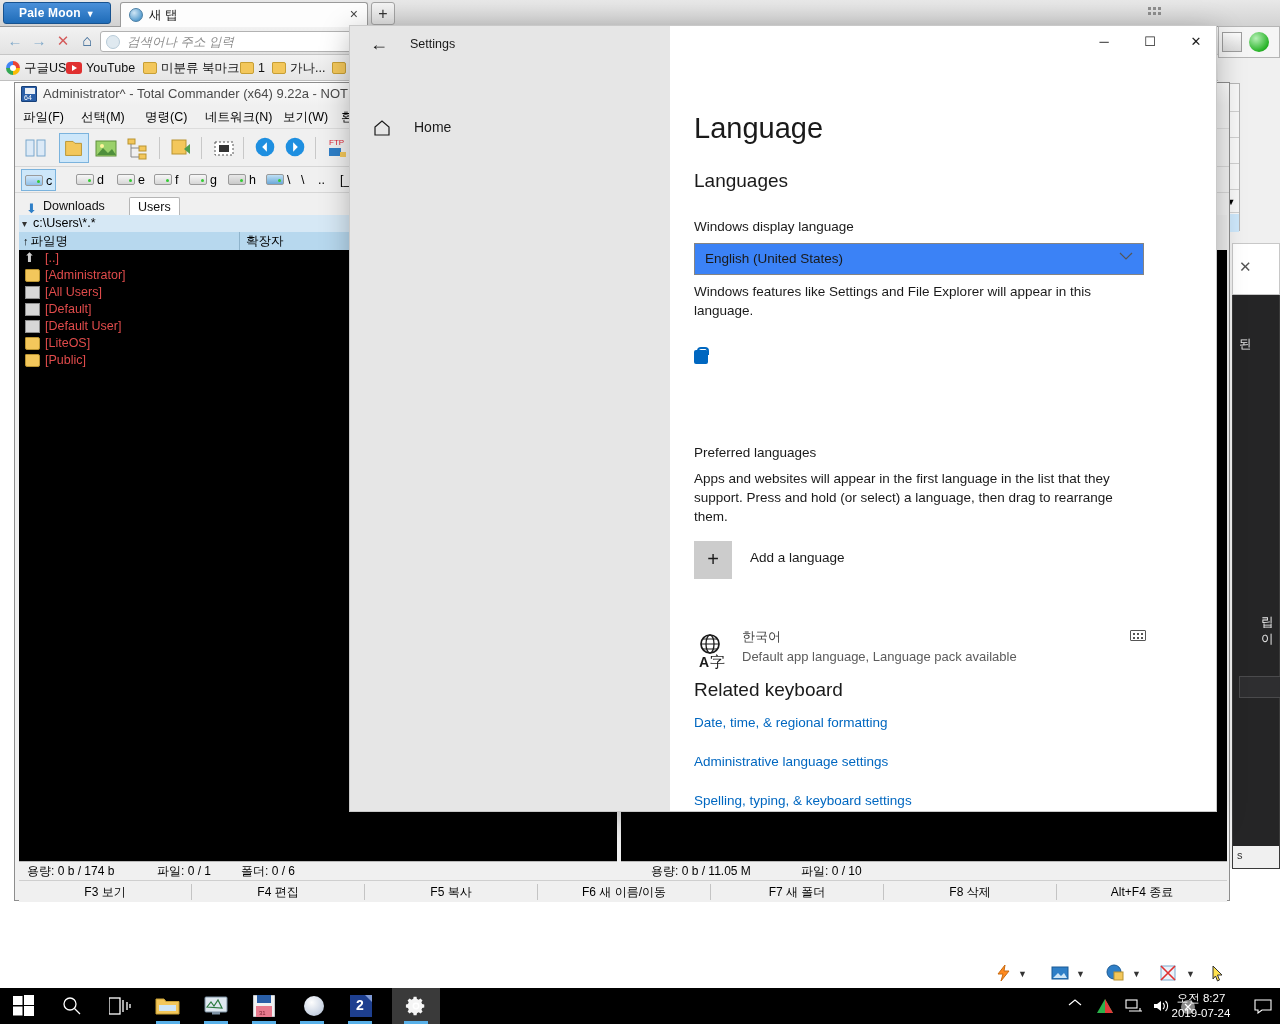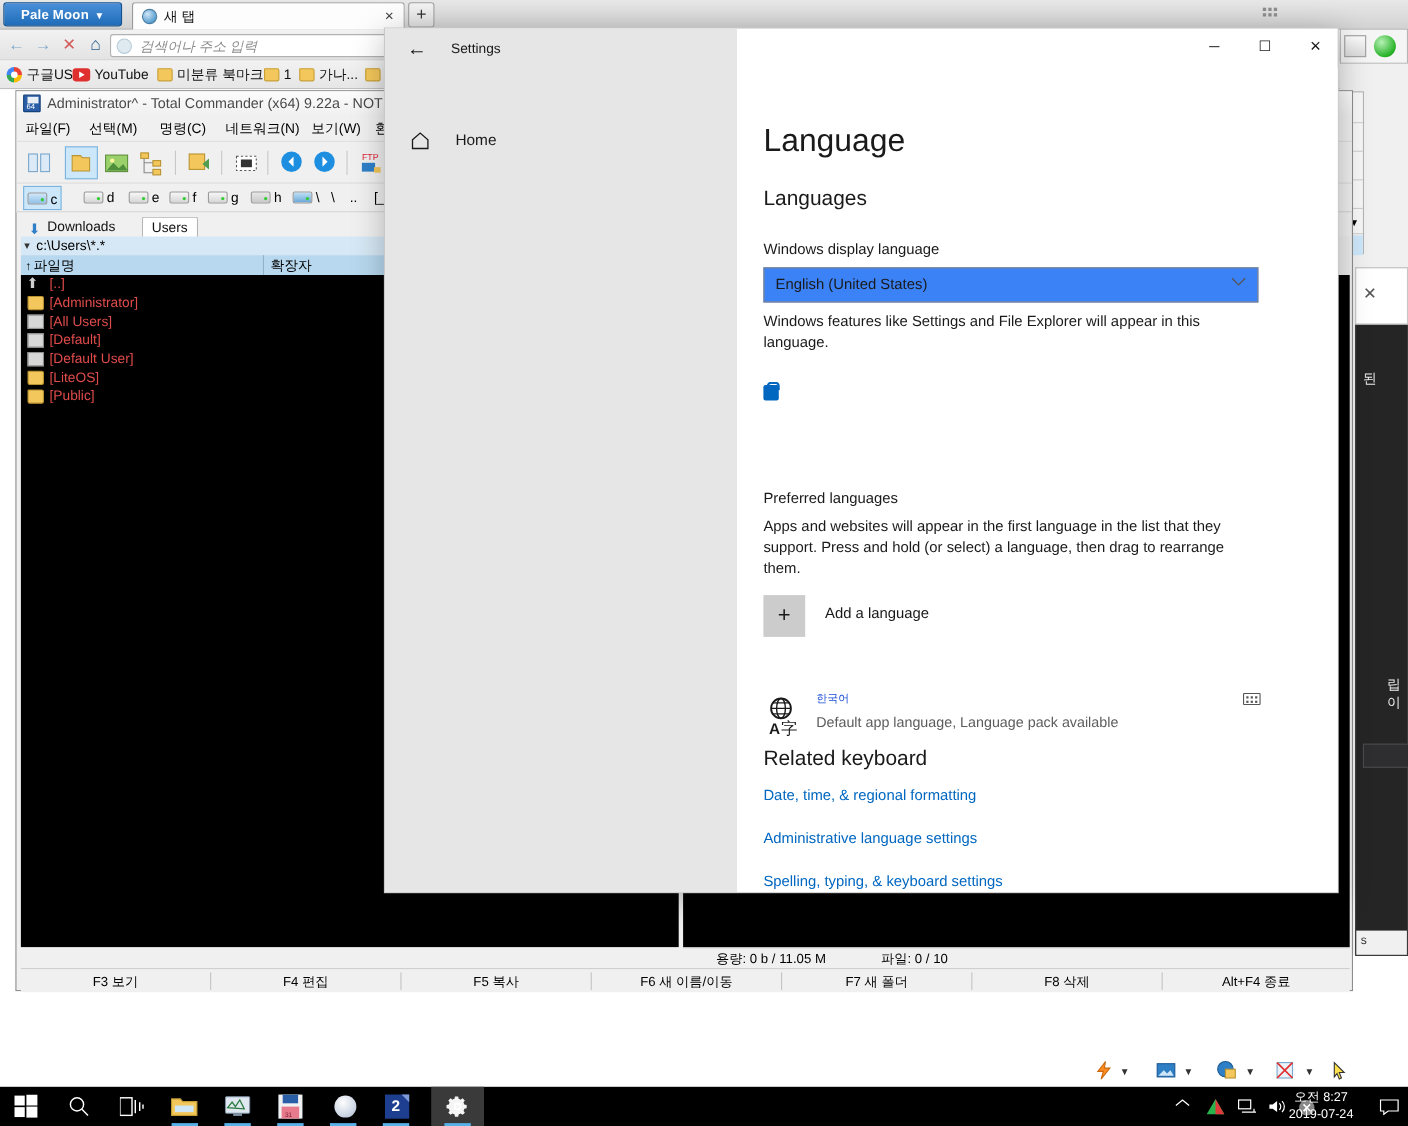--- a/index.html
+++ b/index.html
@@ -189,21 +189,21 @@
   .storeico::before { content:""; position:absolute; left:3px; top:-3px; width:8px; height:6px;
                       border:2px solid #0067c0; border-bottom:none; border-radius:4px 4px 0 0; }
 
   .addlang { position: absolute; left: 24px; top: 479px; width: 420px; height: 44px; }
   .addlang .plus { position: absolute; left: 0; top: 0; width: 38px; height: 38px;
                    background: #cccccc; color: #1a1a1a; font-size: 20px; text-align: center; line-height: 36px; }
   .addlang .lbl { position: absolute; left: 56px; top: 9px; font-size: 13.5px; color: #1a1a1a; }
 
   .langrow { position: absolute; left: 14px; top: 560px; width: 470px; height: 56px; }
   .langrow .gl { position: absolute; left: 10px; top: 9px; width: 38px; height: 38px; }
-  .langrow .n { position: absolute; left: 58px; top: 6px; font-size: 10px; color: #1d4ed8; }
+  .langrow .n { position: absolute; left: 58px; top: 6px; font-size: 13px; color: #404040; }
   .langrow .s { position: absolute; left: 58px; top: 27px; font-size: 13px; color: #5c5c5c; }
   .langrow .kb { position: absolute; right: 8px; top: 8px; width: 16px; height: 11px;
                  border: 1px solid #555; border-radius: 1px; }
   .langrow .kb i { position: absolute; display: block; width: 2px; height: 2px; background: #555; }
 
   
   #taskbar { position: absolute; left: 0; top: 988px; width: 1280px; height: 36px; background: #000; }
   .tbi { position: absolute; top: 0; width: 48px; height: 36px; }
   .tbi.active { background: #3a3a3a; }
   .tbi .run { position: absolute; left: 12px; bottom: 0; width: 24px; height: 3px; background: #58b0e8; }
@@ -414,20 +414,25 @@
         <span class="nm">[LiteOS]</span>
         </div>
       <div class="fr" style="top:102px;color:#e04b4b">
         <span class="ficon ff"></span>
         <span class="nm">[Public]</span>
         </div>
     </div>
 
     <div class="tc-list2"></div>
 
+    <div class="tc-status" style="left:4px; width:598px;">
+      <span style="left:8px">용량: 0 b / 174 b</span>
+      <span style="left:138px">파일: 0 / 1</span>
+      <span style="left:222px">폴더: 0 / 6</span>
+    </div>
     <div class="tc-status" style="left:606px; width:606px;">
       <span style="left:30px">용량: 0 b / 11.05 M</span>
       <span style="left:180px">파일: 0 / 10</span>
     </div>
 
     <div class="tc-fkeys">
       <div class="fk" style="left:0px;width:172px">F3 보기</div>
       <div class="fksep" style="left:172px"></div>
       <div class="fk" style="left:173px;width:172px">F4 편집</div>
       <div class="fksep" style="left:345px"></div>

